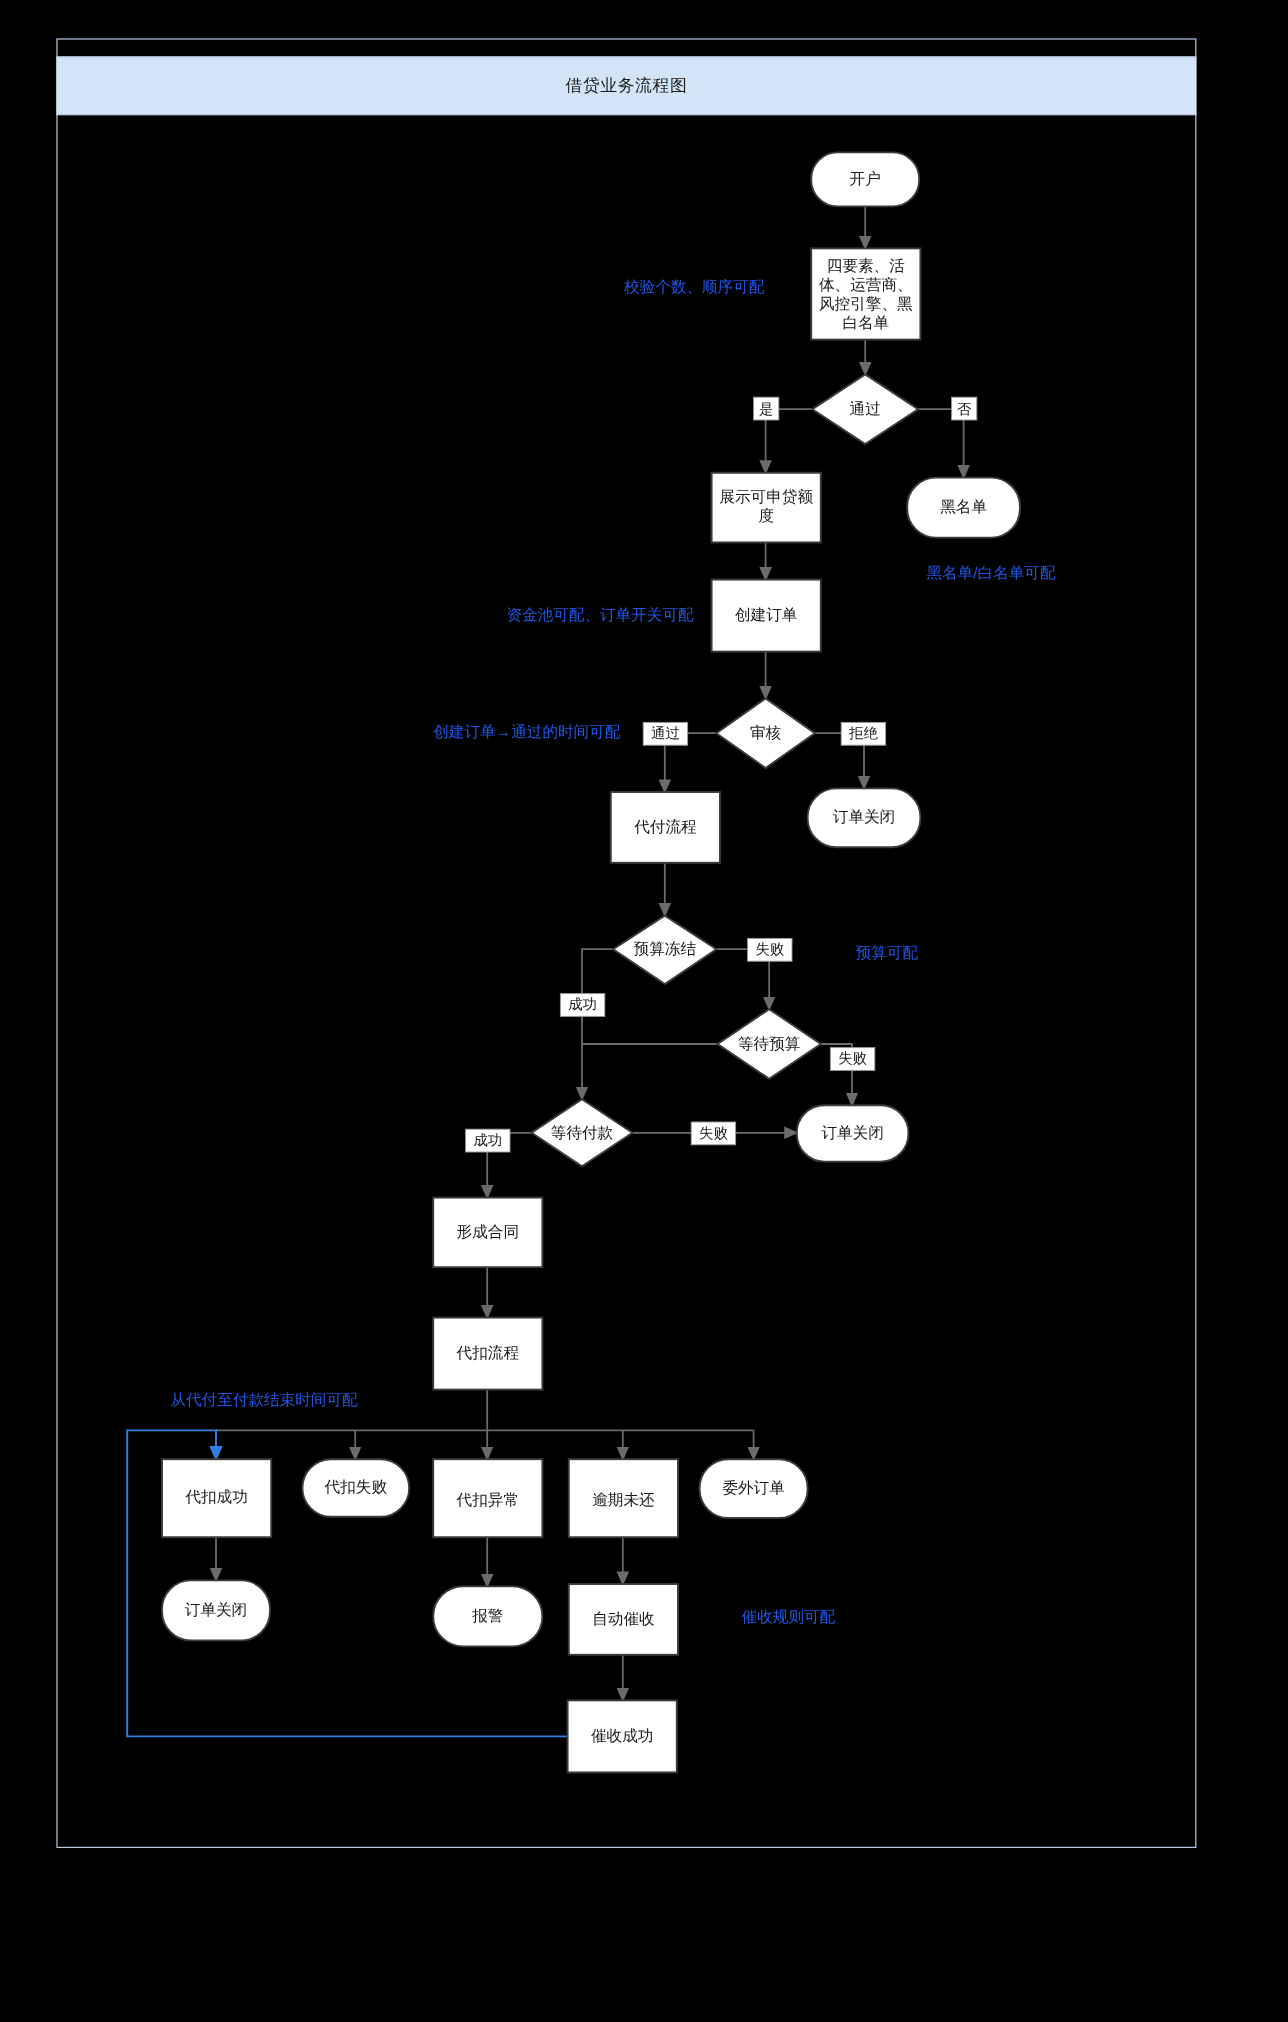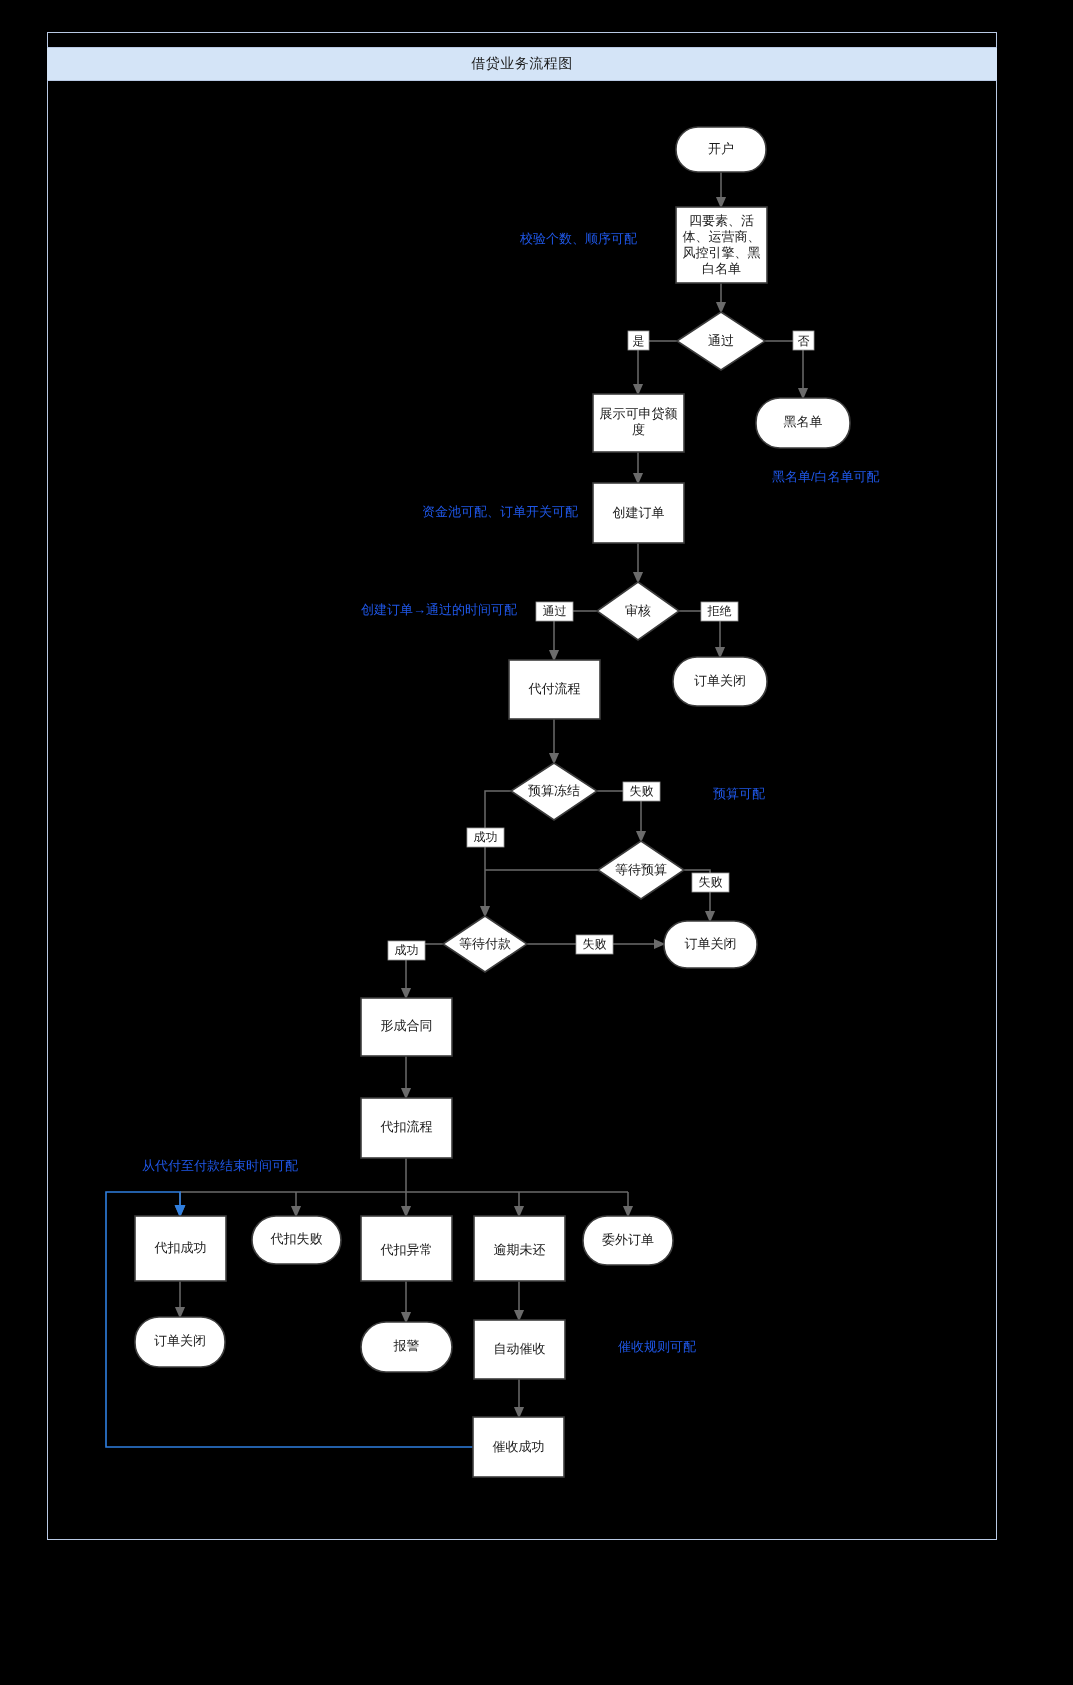--- a/index.html
+++ b/index.html
@@ -23,21 +23,21 @@
     height: 1508px;
     border: 1px solid #b9c9e4;
     box-sizing: border-box;
     background: #000000;
   }
   #title-bar {
     position: absolute;
     left: 47px;
     top: 47px;
     width: 950px;
-    height: 34px;
+    height: 49px;
     background: #d4e4f7;
     border-top: 1px solid #b9c9e4;
     border-bottom: 1px solid #b9c9e4;
     box-sizing: border-box;
     display: flex;
     align-items: center;
     justify-content: center;
   }
   #title-bar .title-text {
     font-size: 14px;

